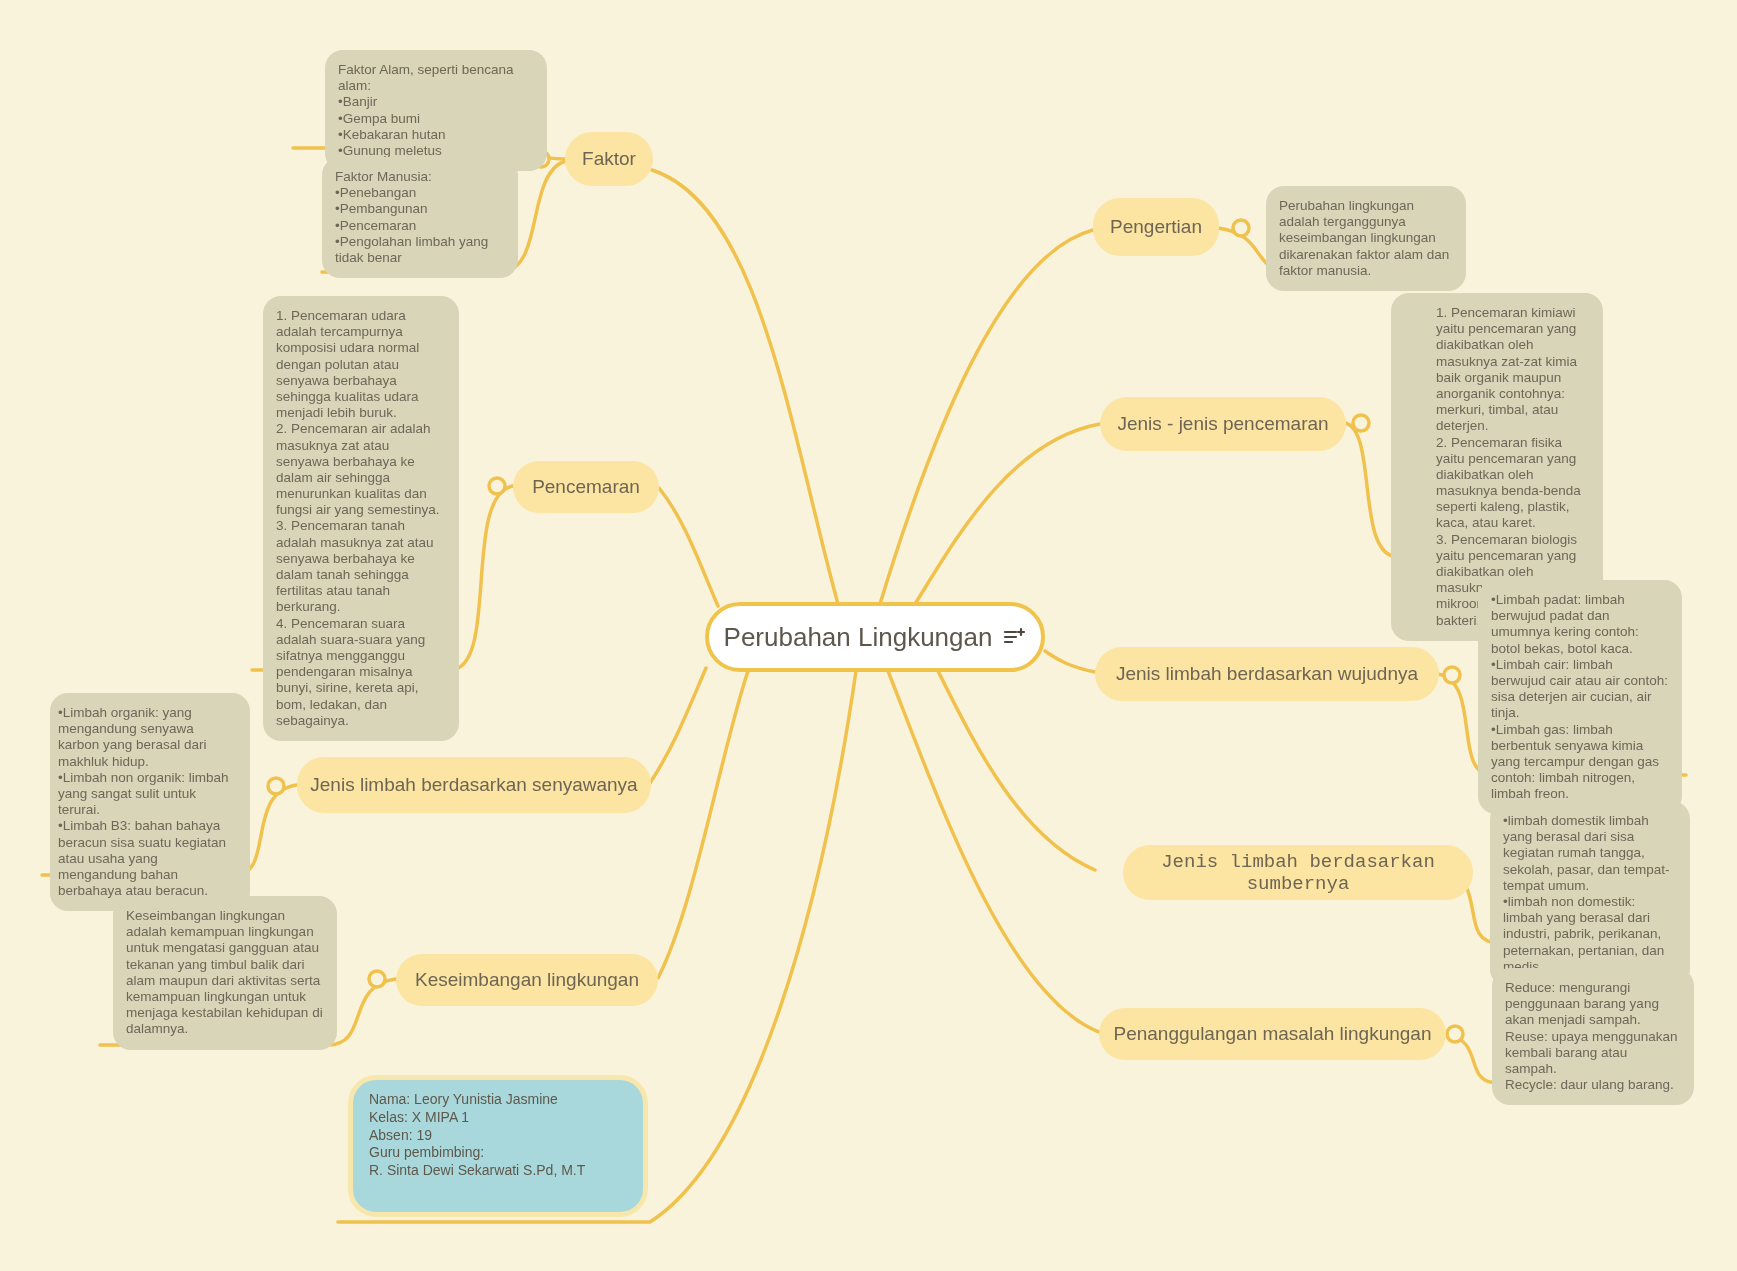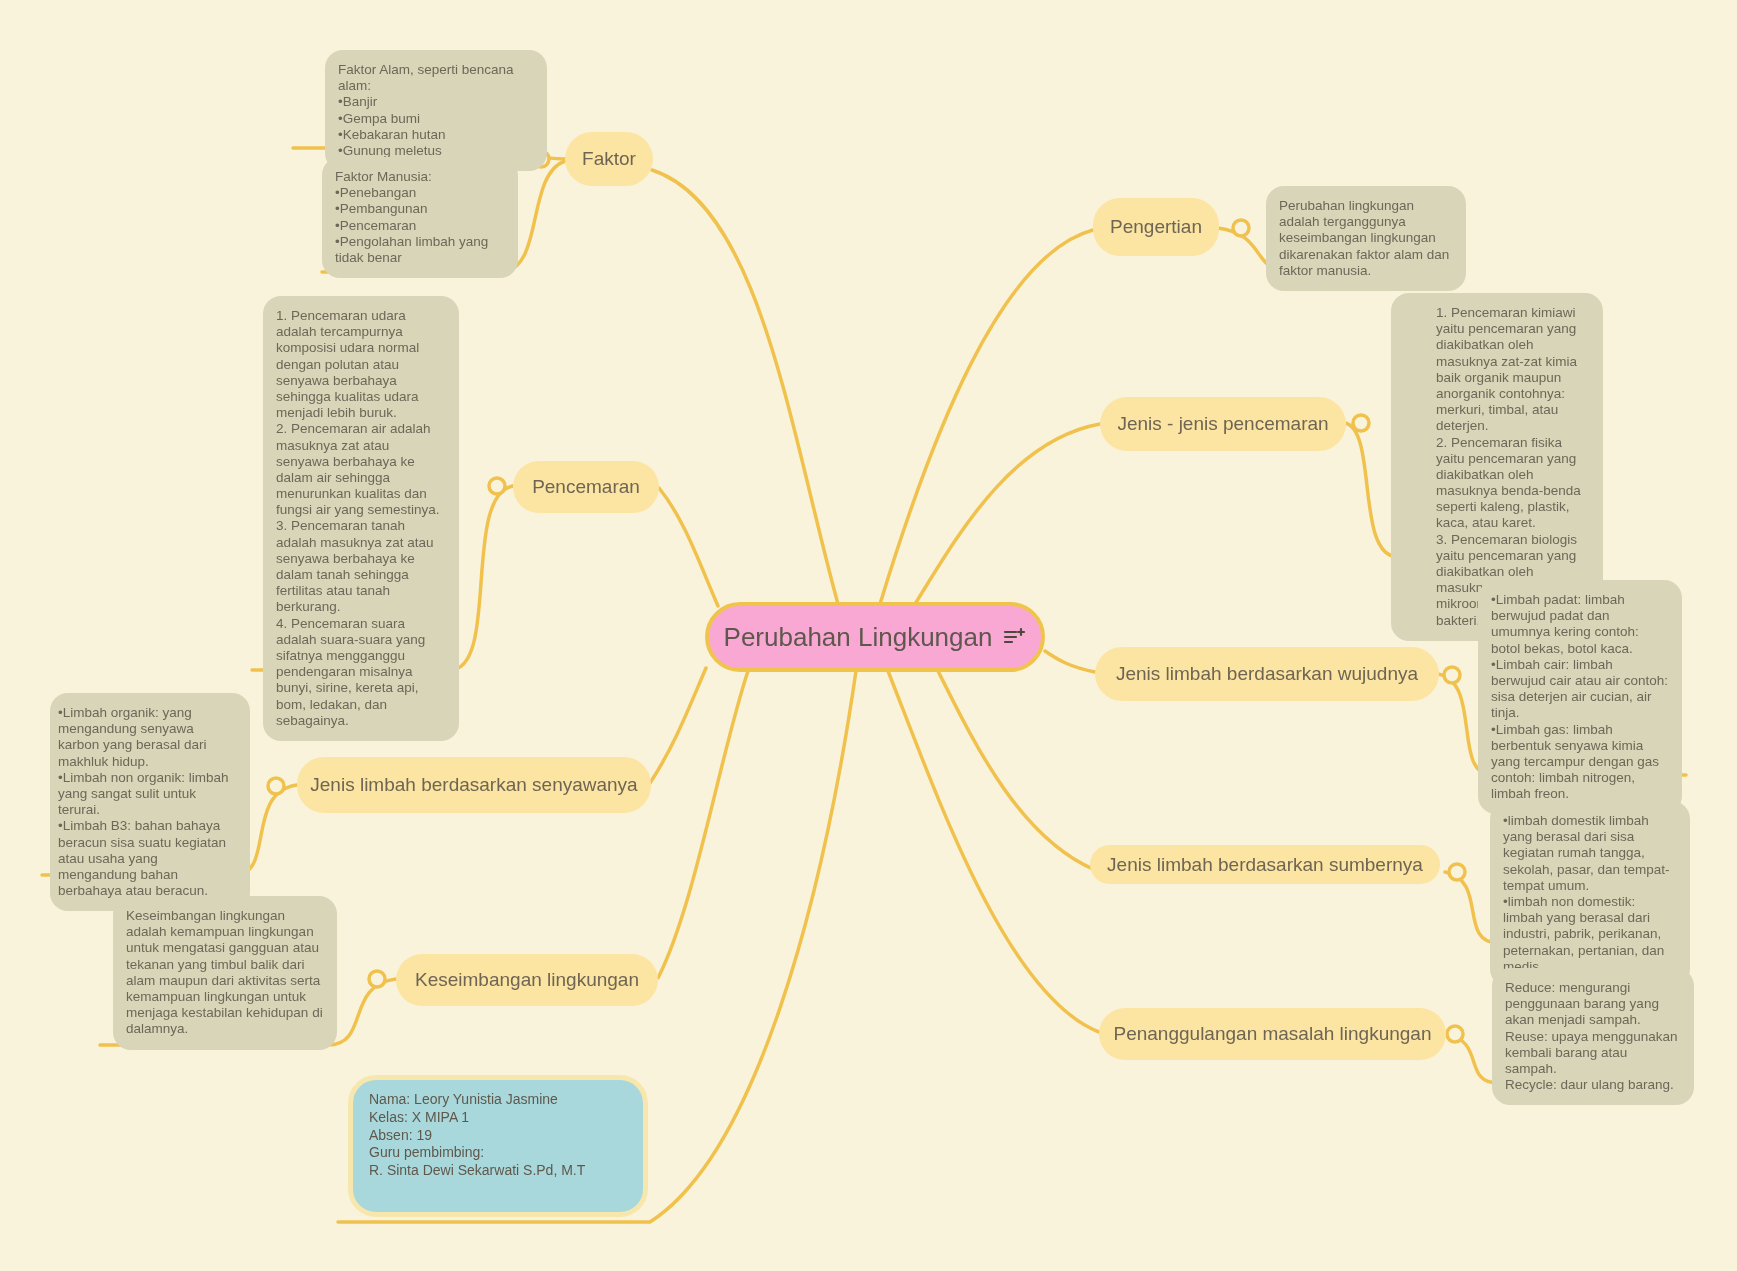--- a/index.html
+++ b/index.html
@@ -18,21 +18,21 @@
   }
   .topic{
     position:absolute;z-index:3;
     background:#FCE5A2;border-radius:27px;
     display:flex;align-items:center;justify-content:center;
     color:#6E6554;font-size:19px;
     box-sizing:border-box;text-align:center;
   }
   .center-node{
     position:absolute;z-index:4;left:705px;top:602px;width:340px;height:70px;
-    background:#f9a8d4;border:4px solid #F0C44A;border-radius:35px;
+    background:#ffffff;border:4px solid #F0C44A;border-radius:35px;
     display:flex;align-items:center;justify-content:center;gap:10px;
     box-sizing:border-box;color:#5E574D;font-size:26px;
   }
   .center-node .icon{display:inline-flex;align-items:center;}
   .info-card{
     position:absolute;z-index:3;left:348px;top:1075px;width:300px;height:142px;
     background:#A9D8DC;border:5px solid #F8E7AD;border-radius:28px;
     box-sizing:border-box;padding:11px 16px;
     color:#5F584B;font-size:14px;line-height:1.27;
     white-space:pre-line;
@@ -111,21 +111,21 @@
   <div class="note" style="left:1492px;top:968px;width:202px;">Reduce: mengurangi penggunaan barang yang akan menjadi sampah.
 Reuse: upaya menggunakan kembali barang atau sampah.
 Recycle: daur ulang barang.</div>
 
   <div class="topic" style="left:565px;top:132px;width:88px;height:54px;">Faktor</div>
   <div class="topic" style="left:1093px;top:198px;width:126px;height:58px;">Pengertian</div>
   <div class="topic" style="left:1100px;top:397px;width:246px;height:54px;">Jenis - jenis pencemaran</div>
   <div class="topic" style="left:513px;top:461px;width:146px;height:52px;">Pencemaran</div>
   <div class="topic" style="left:1095px;top:647px;width:344px;height:54px;text-align:right;">Jenis limbah berdasarkan wujudnya</div>
   <div class="topic" style="left:297px;top:757px;width:354px;height:56px;">Jenis limbah berdasarkan senyawanya</div>
-  <div class="topic" style="left:1090px;top:845px;width:350px;height:39px;">Jenis limbah berdasarkan sumbernya</div>
+  <div class="topic" style="left:1123px;top:845px;width:350px;height:55px;font-family:Liberation Mono, monospace;">Jenis limbah berdasarkan sumbernya</div>
   <div class="topic" style="left:396px;top:954px;width:262px;height:52px;">Keseimbangan lingkungan</div>
   <div class="topic" style="left:1099px;top:1008px;width:347px;height:52px;">Penanggulangan masalah lingkungan</div>
 
   <div class="center-node">
     <span>Perubahan Lingkungan</span>
     <span class="icon">
       <svg width="24" height="22" viewBox="0 0 24 22">
         <g stroke="#4D473E" stroke-width="2.2" stroke-linecap="round" fill="none">
           <line x1="3" y1="6" x2="14" y2="6"></line>
           <line x1="3" y1="11" x2="14" y2="11"></line>

